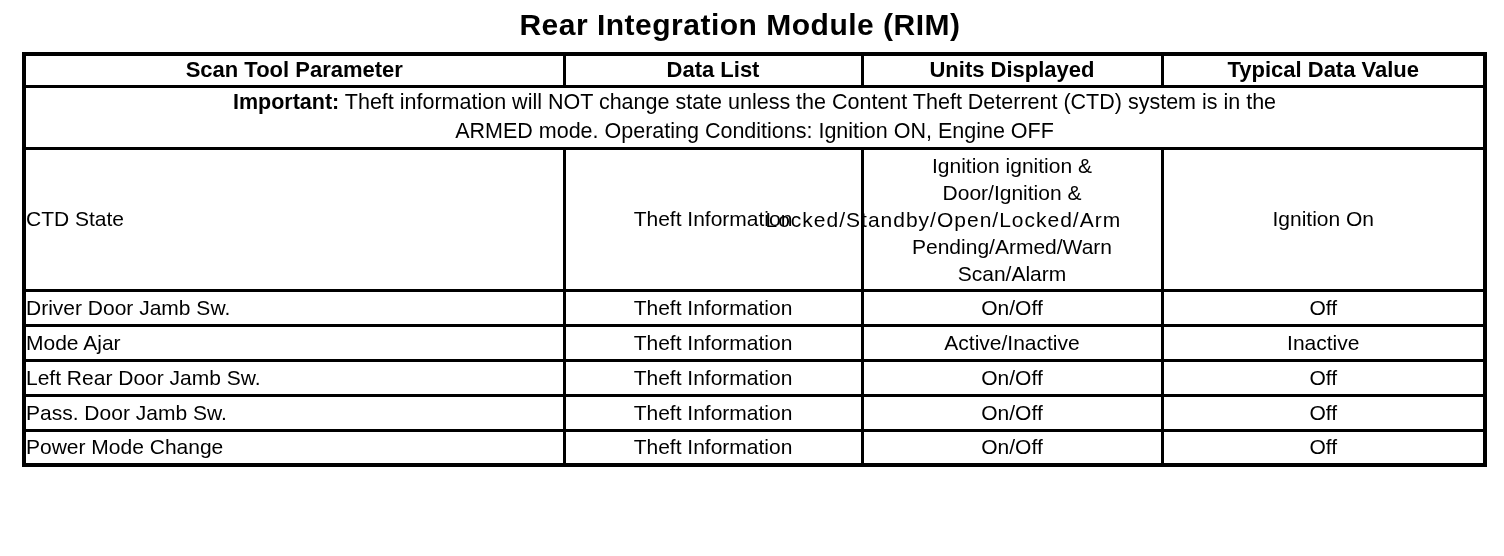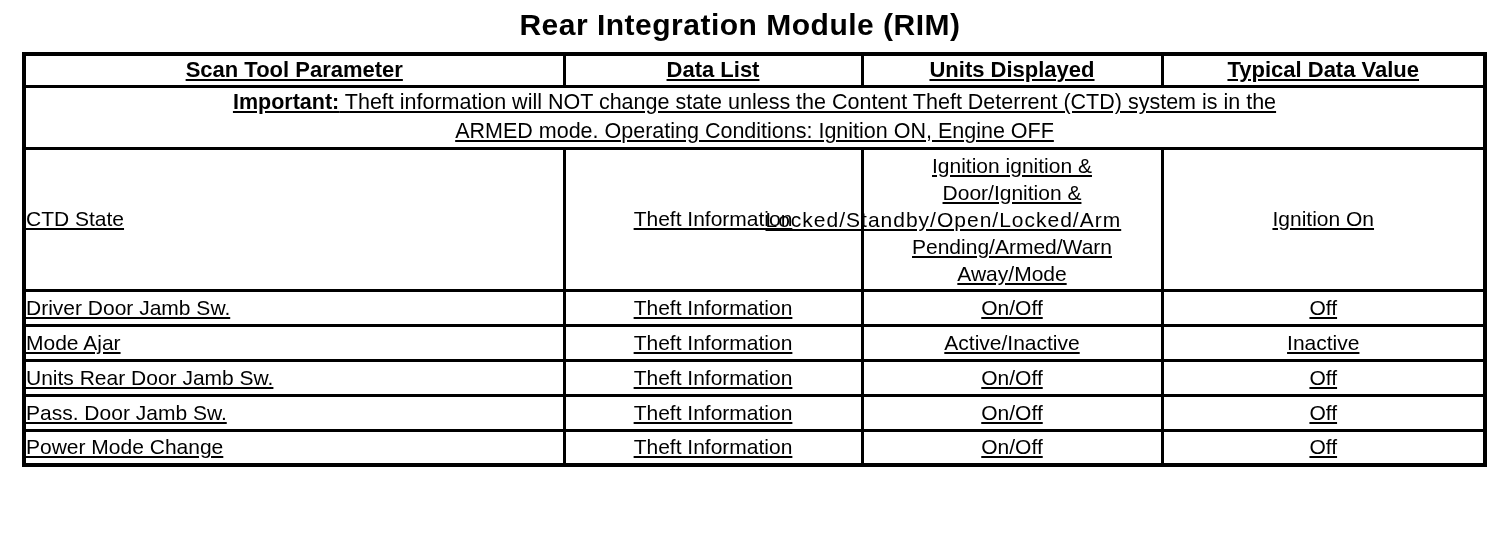--- a/index.html
+++ b/index.html
@@ -20,21 +20,20 @@
     letter-spacing:0.5px;
   }
   table.rim{
     position:absolute;
     left:22px;top:52px;
     width:1461px;
     border-collapse:collapse;
     table-layout:fixed;
     border:4px solid #000;
     font-size:21px;
-    text-decoration:underline;
   }
   table.rim th, table.rim td{
     border:3px solid #000;
     vertical-align:middle;
     padding:0;
     overflow:visible;
   }
   tr.r-head{height:32px;}
   tr.r-imp{height:62px;margin-top:40px;}
   tr.r-data{height:35px;}
@@ -100,41 +99,41 @@
 
 
     <tr class="r-ctd">
       <td class="param">CTD State</td>
       <td class="center">Theft Information</td>
       <td class="center">
         <span class="uline">Ignition ignition &amp;</span>
         <span class="uline">Door/Ignition &amp;</span>
         <span class="uline uline-overflow">Locked/Standby/Open/Locked/Arm</span>
         <span class="uline">Pending/Armed/Warn</span>
-        <span class="uline">Away/Mode</span>
+        <span class="uline">Scan/Alarm</span>
       </td>
       <td class="center">Ignition On</td>
     </tr>
 
     <tr class="r-data">
       <td class="param">Driver Door Jamb Sw.</td>
       <td class="center">Theft Information</td>
       <td class="center">On/Off</td>
       <td class="center">Off</td>
     </tr>
 
     <tr class="r-data">
       <td class="param">Mode Ajar</td>
       <td class="center">Theft Information</td>
       <td class="center">Active/Inactive</td>
       <td class="center">Inactive</td>
     </tr>
 
     <tr class="r-data">
-      <td class="param">Units Rear Door Jamb Sw.</td>
+      <td class="param">Left Rear Door Jamb Sw.</td>
       <td class="center">Theft Information</td>
       <td class="center">On/Off</td>
       <td class="center">Off</td>
     </tr>
 
     <tr class="r-data">
       <td class="param">Pass. Door Jamb Sw.</td>
       <td class="center">Theft Information</td>
       <td class="center">On/Off</td>
       <td class="center">Off</td>

